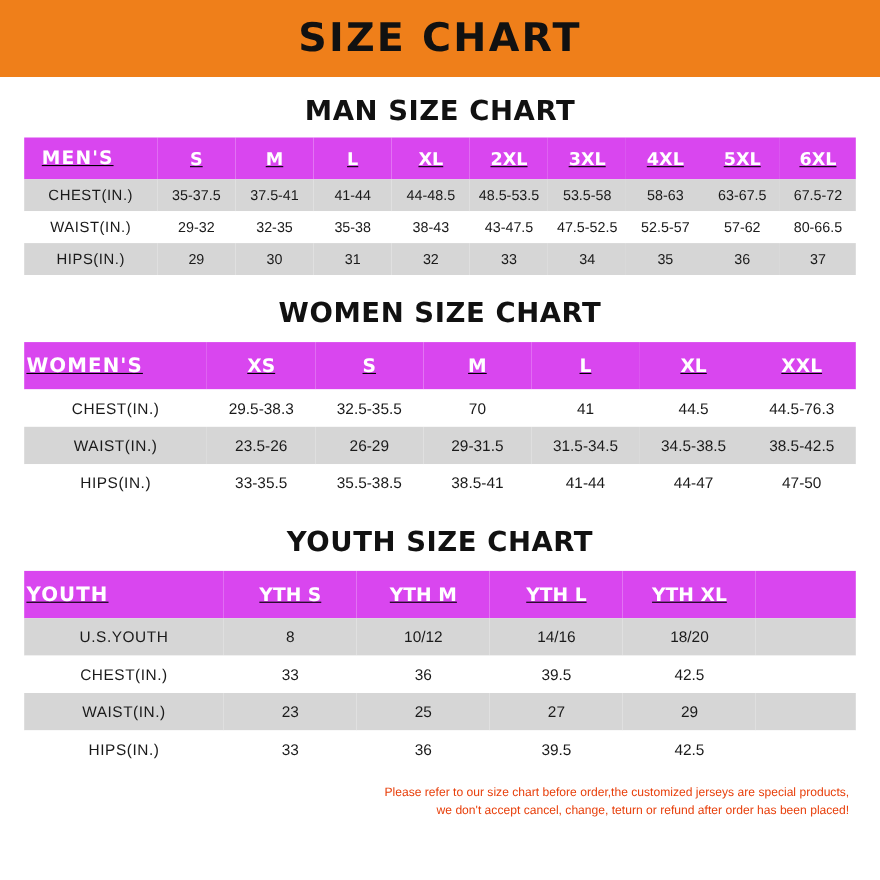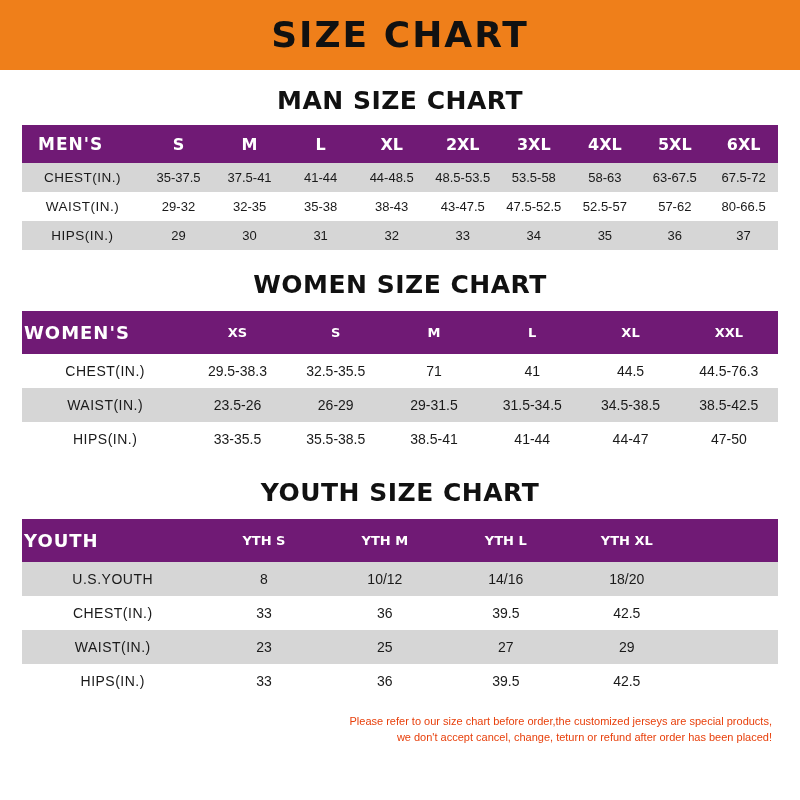--- a/index.html
+++ b/index.html
@@ -54,21 +54,22 @@
   .t2 { margin: 20px 0 12px 0; }
   .t3 { margin: 22px 0 12px 0; }
 
   
   table {
     width: 100%;
     border-collapse: collapse;
     table-layout: fixed;
   }
   thead tr {
-    background: #701a75;
+    background: #d946ef;
+    text-decoration: underline;
   }
   thead th {
     color: #ffffff;
     font-family: "DejaVu Sans", sans-serif;
     font-weight: bold;
     font-size: 16px;
     padding: 9px 2px;
     text-align: center;
   }
   thead th.rowlabel {
@@ -87,21 +88,21 @@
   tbody td.rowlabel {
     text-align: center;
     letter-spacing: 0.5px;
     font-size: 13.5px;
   }
   tbody tr.light { background: #ffffff; }
   tbody tr.shade { background: #d6d6d6; }
 
   
   .tbl-women tbody td, .tbl-youth tbody td { font-size: 14px; padding: 9px 2px; }
-  .tbl-women thead th, .tbl-youth thead th { font-size: 13px; padding: 11px 2px; }
+  .tbl-women thead th, .tbl-youth thead th { font-size: 17px; padding: 11px 2px; }
   .tbl-women thead th.rowlabel, .tbl-youth thead th.rowlabel { font-size: 18px; }
 
   
   .note {
     margin-top: 16px;
     text-align: right;
     color: #e8400c;
     font-size: 11px;
     line-height: 1.45;
     font-family: "Liberation Sans", sans-serif;
@@ -208,21 +209,21 @@
           <th>L</th>
           <th>XL</th>
           <th>XXL</th>
         </tr>
       </thead>
       <tbody>
         <tr class="light">
           <td class="rowlabel">CHEST(IN.)</td>
           <td>29.5-38.3</td>
           <td>32.5-35.5</td>
-          <td>71</td>
+          <td>70</td>
           <td>41</td>
           <td>44.5</td>
           <td>44.5-76.3</td>
         </tr>
         <tr class="shade">
           <td class="rowlabel">WAIST(IN.)</td>
           <td>23.5-26</td>
           <td>26-29</td>
           <td>29-31.5</td>
           <td>31.5-34.5</td>

